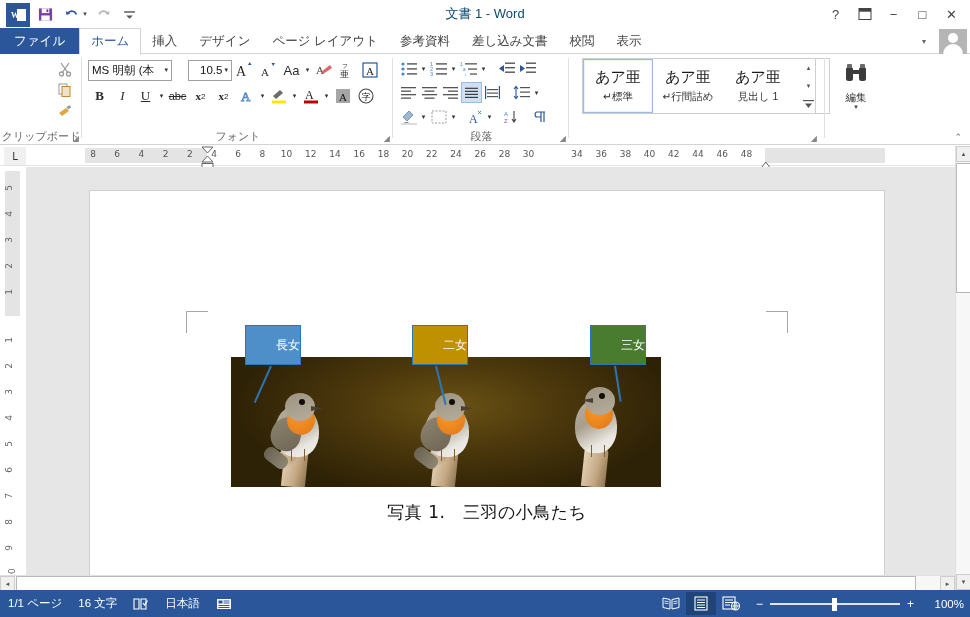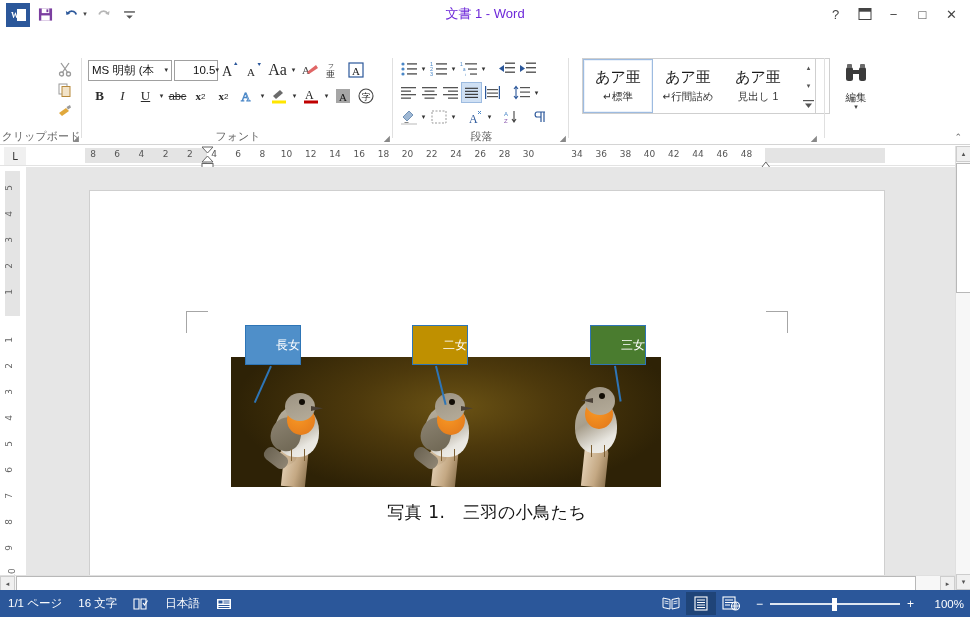--- a/index.html
+++ b/index.html
@@ -18,21 +18,21 @@
   .qat { position:absolute; left:0; top:0; height:28px; display:flex; align-items:center; }
   .wordlogo { width:24px; height:24px; margin:2px 2px 0 6px; background:#2b579a; position:relative;
               display:flex; align-items:center; justify-content:center; }
   .wordlogo .pg { width:9px; height:12px; background:#fff; position:absolute; right:4px; }
   .wordlogo .wl { position:relative; z-index:2; color:#fff; font-size:8px; font-weight:bold; margin-right:6px;
                   font-family:"Liberation Serif", serif; }
   .qbtn { width:26px; height:24px; display:flex; align-items:center; justify-content:center; cursor:default; }
   .qbtn svg { display:block; }
   .qarrow { font-size:7px; color:#444; margin-left:-4px; width:10px; text-align:center; }
   .title { position:absolute; left:0; top:0; width:970px; height:28px; line-height:28px;
-           text-align:center; font-size:13px; color:#6d28d9; pointer-events:none; }
+           text-align:center; font-size:13px; color:#0c4a6e; pointer-events:none; }
   .wbtns { position:absolute; right:4px; top:0; height:28px; display:flex; align-items:center; }
   .wbtn { width:29px; height:26px; display:flex; align-items:center; justify-content:center; color:#444; font-size:13px; }
 
   
   .tabstrip { position:absolute; left:0; top:28px; width:970px; height:26px; background:#fff;
               border-bottom:1px solid #d4d4d4; }
   .tabs { display:flex; height:26px; align-items:stretch; }
   .tab { padding:0 11px; height:26px; line-height:26px; font-size:12.5px; color:#444; white-space:nowrap; }
   .tab.file { background:#2b579a; color:#fff; padding:0 14px; }
   .tab.active { background:#fff; color:#2b579a; border:1px solid #d4d4d4; border-bottom:1px solid #fff;
@@ -59,21 +59,21 @@
   .clipsmall { position:absolute; left:52px; top:4px; width:26px; }
   .cbtn { width:26px; height:21px; display:flex; align-items:center; justify-content:center; }
 
   
   #g-font { left:83px; width:310px; }
   .fontrow1 { position:absolute; left:5px; top:5px; display:flex; align-items:center; }
   .fontrow2 { position:absolute; left:5px; top:31px; display:flex; align-items:center; }
   .fname { width:84px; height:21px; border:1px solid #a0a0a0; display:flex; align-items:center;
            padding-left:3px; font-size:11.5px; background:#fff; color:#111; }
   .fsize { width:44px; height:21px; border:1px solid #a0a0a0; display:flex; align-items:center;
-           padding-left:18px; font-size:11.5px; background:#fff; margin-left:2px; color:#111; }
+           padding-left:11px; font-size:11.5px; background:#fff; margin-left:16px; color:#111; }
   .cbarrow { font-size:7px; color:#333; margin-left:auto; margin-right:3px; }
   .fbtn { height:22px; min-width:23px; display:flex; align-items:center; justify-content:center;
           font-size:13px; color:#2a2a2a; padding:0 2px; }
   .fbtn.sm { font-size:11px; }
   .tinyarr { font-size:7px; color:#333; width:9px; text-align:center; }
 
   
   #g-para { left:394px; width:175px; }
   .prow { position:absolute; left:4px; display:flex; align-items:center; }
   .pbtn { width:21px; height:21px; display:flex; align-items:center; justify-content:center; }
@@ -238,20 +238,38 @@
             <rect x="1" y="1.5" width="12" height="11" fill="none" stroke="#444" stroke-width="1"></rect>
             <rect x="1" y="1.5" width="12" height="3.2" fill="#444"></rect>
           </svg>
       </div>
       <div class="wbtn">−</div>
       <div class="wbtn">□</div>
       <div class="wbtn">✕</div>
     </div>
   </div>
 
+  <div class="tabstrip">
+    <div class="tabs">
+      <div class="tab file">ファイル</div>
+      <div class="tab active">ホーム</div>
+      <div class="tab">挿入</div>
+      <div class="tab">デザイン</div>
+      <div class="tab">ページ レイアウト</div>
+      <div class="tab">参考資料</div>
+      <div class="tab">差し込み文書</div>
+      <div class="tab">校閲</div>
+      <div class="tab">表示</div>
+    </div>
+    <div class="ribcollapse">▾</div>
+    <div class="avatar">
+      <div class="head"></div>
+        <div class="body"></div>
+    </div>
+  </div>
 
   <div class="ribbon">
 
     <div class="rgroup" id="g-clip">
       <div class="clipsmall">
         <div class="cbtn">
           <svg width="16" height="16" viewBox="0 0 16 16">
               <path d="M4 2 L11 12 M12 2 L5 12" stroke="#9a9a9a" stroke-width="1.3" fill="none"></path>
               <circle cx="4.5" cy="13" r="2" fill="none" stroke="#9a9a9a" stroke-width="1.3"></circle>
               <circle cx="11.5" cy="13" r="2" fill="none" stroke="#9a9a9a" stroke-width="1.3"></circle>
@@ -291,21 +309,21 @@
               <path d="M14 4 L17.5 4 L15.7 1 Z" fill="#2b579a"></path>
             </svg>
         </div>
         <div class="fbtn">
           <svg width="20" height="18" viewBox="0 0 20 18">
               <text x="3" y="15" font-size="11" font-family="Liberation Serif, serif" fill="#2a2a2a">A</text>
               <path d="M13.5 2 L17 2 L15.2 5 Z" fill="#2b579a"></path>
             </svg>
         </div>
         <div class="fbtn sm">
-          <span style="font-family:Liberation Serif, serif;font-size:16px;">Aa</span>
+          <span style="font-family:Liberation Sans, sans-serif;font-size:13px;">Aa</span>
         </div>
         <div class="tinyarr">▾</div>
         <div class="fbtn">
           <svg width="18" height="18" viewBox="0 0 18 18">
               <text x="1" y="13" font-size="11" font-family="Liberation Serif, serif" fill="#444">A</text>
               <path d="M6 11 L15 4 L17 7 L8 13 Z" fill="#e06666"></path>
             </svg>
         </div>
         <div class="fbtn">
           <svg width="18" height="18" viewBox="0 0 18 18">

